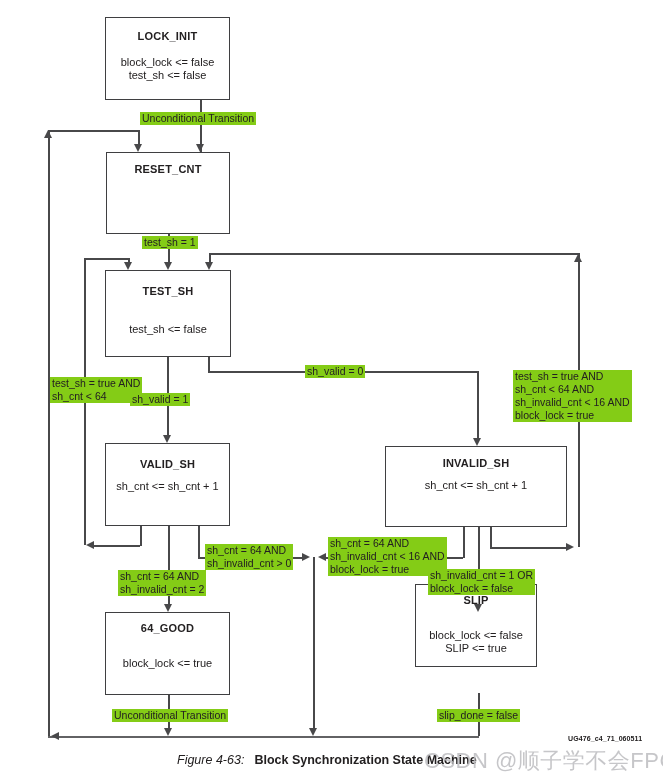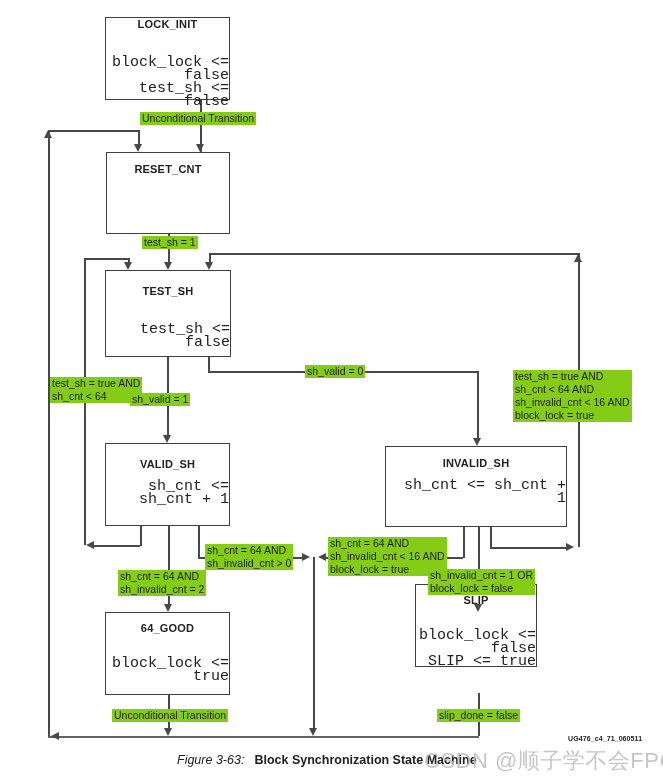--- a/index.html
+++ b/index.html
@@ -8,21 +8,21 @@
     --tx:#232021;        
   }
   html,body{margin:0;padding:0;background:#ffffff;}
   .stage{
     position:relative;width:663px;height:779px;background:#ffffff;overflow:hidden;
     font-family:"Liberation Sans","DejaVu Sans",sans-serif;color:var(--tx);
   }
   
   .state{position:absolute;border:1.5px solid var(--bx);background:#ffffff;z-index:2;}
   .st-title{position:absolute;left:0;right:0;text-align:center;font-size:11px;font-weight:bold;letter-spacing:.2px;}
-  .st-body{position:absolute;left:0;right:0;text-align:right;font-size:15px;line-height:13px;font-family:Liberation Mono, monospace;}
+  .st-body{position:absolute;left:0;right:0;text-align:center;font-size:11px;line-height:13px;}
   .st-body span{display:block;}
   
   .ln{position:absolute;background:var(--lc);z-index:1;}
   .ln-h{height:1.5px;}
   .ln-v{width:1.5px;}
   .ln-base{height:2px;background:#626264;}
   
   .ah{position:absolute;width:0;height:0;z-index:4;}
   .ah-d{border-left:4px solid transparent;border-right:4px solid transparent;border-top:8px solid var(--lc);}
   .ah-u{border-left:4px solid transparent;border-right:4px solid transparent;border-bottom:8px solid var(--lc);}
@@ -86,21 +86,21 @@
   <div class="ah ah-d" style="left:164px;top:604px"></div>
   <div class="ah ah-r" style="left:302px;top:553px"></div>
   <div class="ah ah-l" style="left:318px;top:553px"></div>
   <div class="ah ah-d" style="left:474px;top:604px"></div>
   <div class="ah ah-r" style="left:566px;top:543px"></div>
   <div class="ah ah-d" style="left:164px;top:728px"></div>
   <div class="ah ah-d" style="left:309px;top:728px"></div>
   <div class="ah ah-l" style="left:51px;top:732px"></div>
 
   <div class="state" style="left:105px;top:17px;width:123px;height:81px">
-    <div class="st-title" style="top:0">LOCK_INIT</div>
+    <div class="st-title" style="top:12px">LOCK_INIT</div>
     <div class="st-body" style="top:38px">
       <span>block_lock &lt;= false</span>
       <span>test_sh &lt;= false</span>
     </div>
   </div>
 
   <div class="state" style="left:106px;top:152px;width:122px;height:80px">
     <div class="st-title" style="top:10px">RESET_CNT</div>
   </div>
 
@@ -193,18 +193,18 @@
     <span>Unconditional Transition</span>
   </div>
 
   <div class="lbl" style="left:437px;top:709px">
     <span>slip_done = false</span>
   </div>
 
   <div class="ref" style="left:568px;top:735px">UG476_c4_71_060511</div>
 
   <div class="caption" style="left:177px;top:753px">
-    <span class="cap-label">Figure 3-63:</span><span class="cap-title">Block Synchronization State Machine</span>
+    <span class="cap-label">Figure 4-63:</span><span class="cap-title">Block Synchronization State Machine</span>
   </div>
 
   <div class="watermark" style="left:424px;top:746px">CSDN @顺子学不会FPGA</div>
 
 </div>
 
 </body></html>

